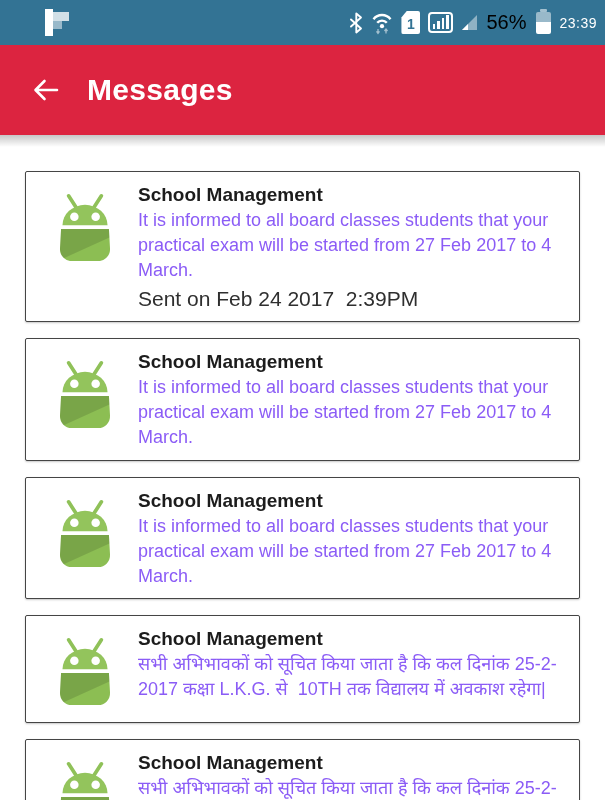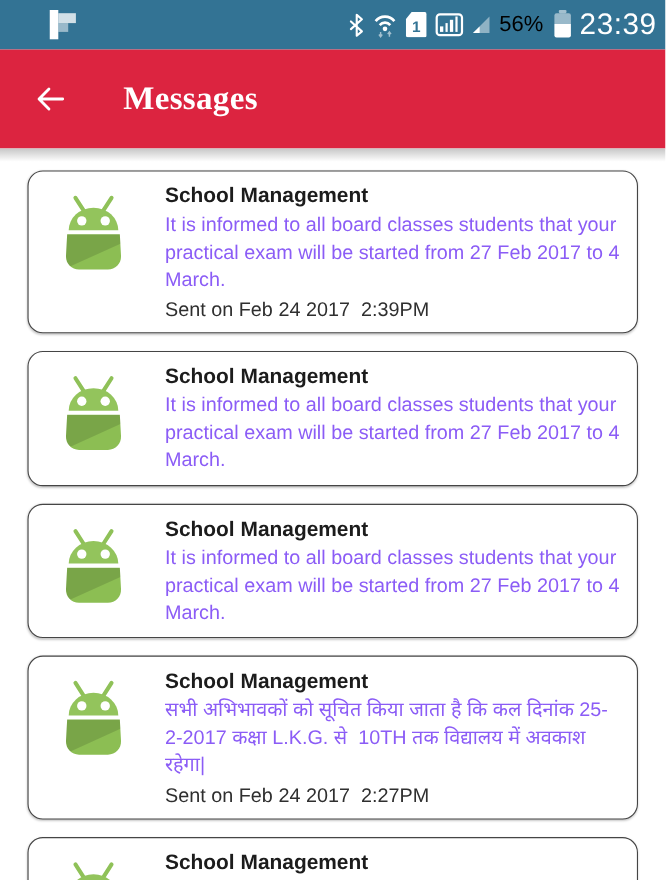--- a/index.html
+++ b/index.html
@@ -9,21 +9,21 @@
     -webkit-font-smoothing:antialiased;
   }
   
   .status-bar{
     height:45px;background:#337394;display:flex;align-items:center;
     padding:0 8px 0 45px;box-sizing:border-box;color:#fff;
   }
   .status-spacer{flex:1;}
   .status-right{display:flex;align-items:center;gap:8px;}
   .status-text{font-size:20px;color:#000000;}
-  .status-time{font-size:27px;font-weight:500;letter-spacing:.5px;}
+  .status-time{font-size:14px;font-weight:500;letter-spacing:.5px;}
   .sim-badge{
     width:19px;height:23px;background:#fff;color:#337394;
     display:flex;align-items:flex-end;justify-content:center;
     font-size:14px;font-weight:700;line-height:20px;border-radius:2px;
     clip-path:polygon(0 28%,28% 0,100% 0,100% 100%,0 100%);
   }
   .sigbox{
     width:25px;height:21px;border:2px solid #fff;border-radius:4px;
     display:flex;align-items:flex-end;gap:2px;padding:2px 2.5px;box-sizing:border-box;
   }
@@ -39,39 +39,39 @@
   
   .app-bar{
     height:90px;background:#DC2440;display:flex;align-items:center;
     padding:0 16px;box-sizing:border-box;
   }
   .back-btn{
     width:44px;height:44px;display:flex;align-items:center;justify-content:center;
     background:none;border:none;cursor:pointer;margin-left:8px;
   }
   .app-title{
-    color:#fff;font-size:30px;font-weight:700;margin-left:44px;letter-spacing:.3px;font-family:Liberation Serif, serif;
+    color:#fff;font-size:30px;font-weight:700;margin-left:19px;letter-spacing:.3px;
   }
   
   .content{position:relative;background:#fff;height:665px;box-sizing:border-box;padding-top:20px;}
   .appbar-shadow{
     position:absolute;top:0;left:0;right:0;height:12px;
     background:linear-gradient(rgba(0,0,0,.22), rgba(0,0,0,0));pointer-events:none;
   }
   .card{
-    margin:0 25px 16px 25px;background:#fff;
-    border:1px solid #454545;border-radius:14px;
+    margin:16px 25px 16px 25px;background:#fff;
+    border:1px solid #454545;border-radius:2px;
     box-shadow:0 1px 2px rgba(0,0,0,.22);
-    display:flex;gap:24px;padding:9px 14px 10px 18px;box-sizing:border-box;
+    display:flex;gap:12px;padding:9px 14px 10px 18px;box-sizing:border-box;
   }
   .robot{width:82px;height:82px;flex-shrink:0;margin-top:5px;}
   .msg-text{flex:1;min-width:0;}
   .msg-title{font-size:19px;font-weight:700;color:#1c1c1c;margin:3px 0 2px 0;}
   .msg-body{font-size:18px;line-height:1.38;color:#8b5cf6;white-space:pre-wrap;}
-  .msg-sent{font-size:18px;color:#2f2f2f;margin-top:5px;white-space:pre-wrap;}
+  .msg-sent{font-size:21px;color:#2f2f2f;margin-top:5px;white-space:pre-wrap;}
 </style>
 </head>
 <body>
 
 <svg width="0" height="0" style="position:absolute" aria-hidden="true">
   <defs>
     <clipPath id="android-body-clip">
       <path d="M20.8 52.5 h58.4 l1.3 23.6 c0.5 8.6 -6 15.4 -14.5 15.4 h-32 c-8.5 0 -15 -6.8 -14.5 -15.4 z"></path>
     </clipPath>
     <symbol id="android-icon" viewBox="0 0 100 100">
@@ -168,21 +168,20 @@
     </div>
   </div>
 
   <div class="card">
     <svg class="robot" viewBox="0 0 100 100">
         <use href="#android-icon"></use>
       </svg>
     <div class="msg-text">
       <div class="msg-title">School Management</div>
       <div class="msg-body">सभी अभिभावकों को सूचित किया जाता है कि कल दिनांक 25-2-2017 कक्षा L.K.G. से  10TH तक विद्यालय में अवकाश रहेगा|</div>
-      <div class="msg-sent">Sent on Feb 24 2017  2:27PM</div>
     </div>
   </div>
 
   <div class="card">
     <svg class="robot" viewBox="0 0 100 100">
         <use href="#android-icon"></use>
       </svg>
     <div class="msg-text">
       <div class="msg-title">School Management</div>
       <div class="msg-body">सभी अभिभावकों को सूचित किया जाता है कि कल दिनांक 25-2-2017 कक्षा L.K.G. से  10TH तक विद्यालय में अवकाश रहेगा|</div>

